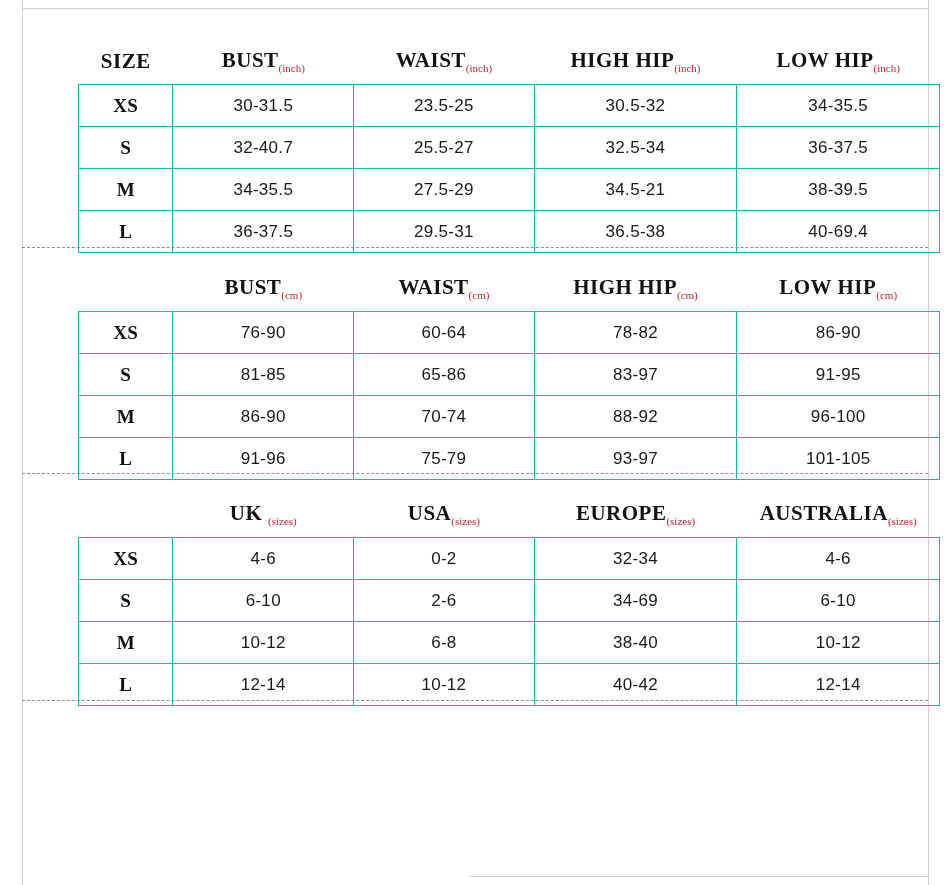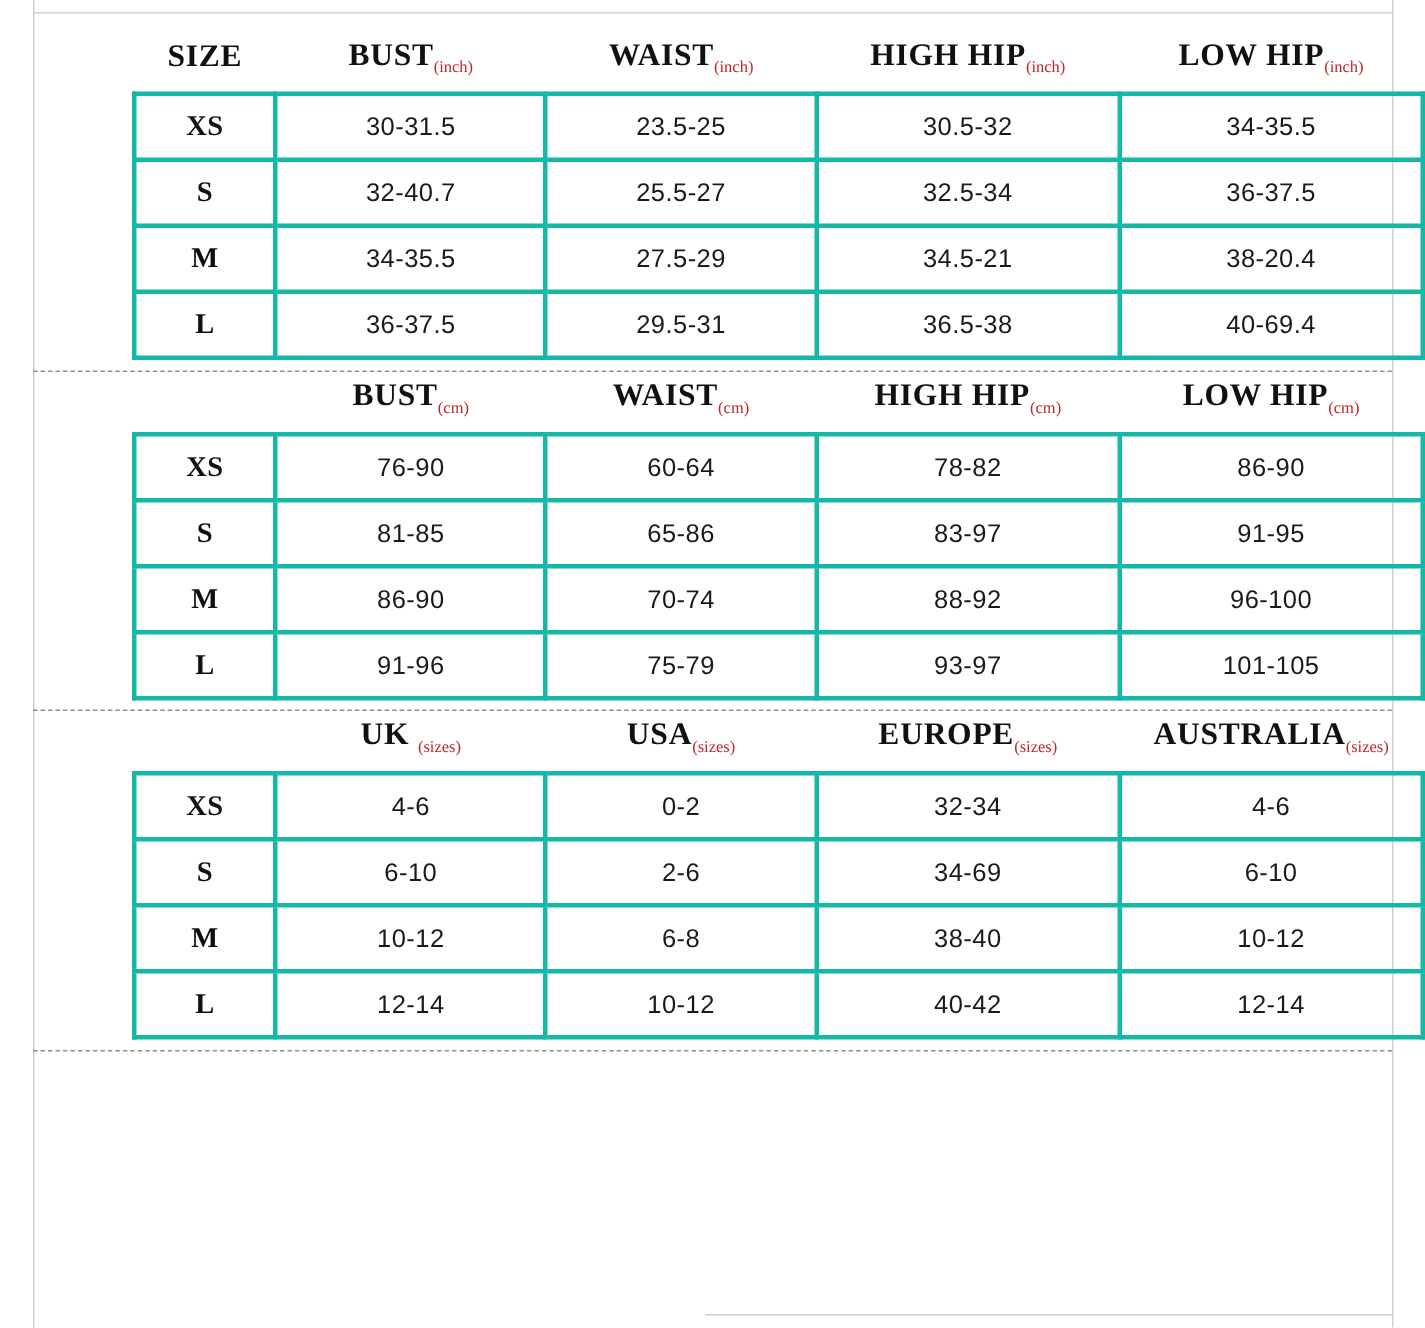--- a/index.html
+++ b/index.html
@@ -48,22 +48,23 @@
     left: 0;
     width: 950px;
     text-align: center;
     font-size: 7px;
     color: #9a9a9a;
     letter-spacing: 0.5px;
   }
 
   .block {
     position: absolute;
-    left: 32px;
+    left: 22px;
     width: 906px;
+    margin-top: 24px;
   }
 
   table.size-table {
     border-collapse: collapse;
     width: 862px;
     margin-left: 56px;
     table-layout: fixed;
   }
 
   table.size-table th,
@@ -84,21 +85,21 @@
   }
   table.size-table thead th .unit {
     color: #c0262b;
     font-size: 11px;
     font-weight: normal;
     vertical-align: sub;
     letter-spacing: 0;
   }
 
   table.size-table tbody td {
-    border: 3px solid #14b8a6;
+    border: 1px solid #14b8a6;
     height: 39px;
     font-family: "Liberation Sans", sans-serif;
     font-size: 17px;
     color: #1a1a1a;
     letter-spacing: 0.3px;
   }
   table.size-table tbody td.size-cell {
     font-family: "Liberation Serif", serif;
     font-weight: bold;
     font-size: 19px;
@@ -169,21 +170,21 @@
           <td>32-40.7</td>
           <td>25.5-27</td>
           <td>32.5-34</td>
           <td>36-37.5</td>
         </tr>
         <tr>
           <td class="size-cell">M</td>
           <td>34-35.5</td>
           <td>27.5-29</td>
           <td>34.5-21</td>
-          <td>38-20.4</td>
+          <td>38-39.5</td>
         </tr>
         <tr>
           <td class="size-cell">L</td>
           <td>36-37.5</td>
           <td>29.5-31</td>
           <td>36.5-38</td>
           <td>40-69.4</td>
         </tr>
       </tbody>
     </table>

